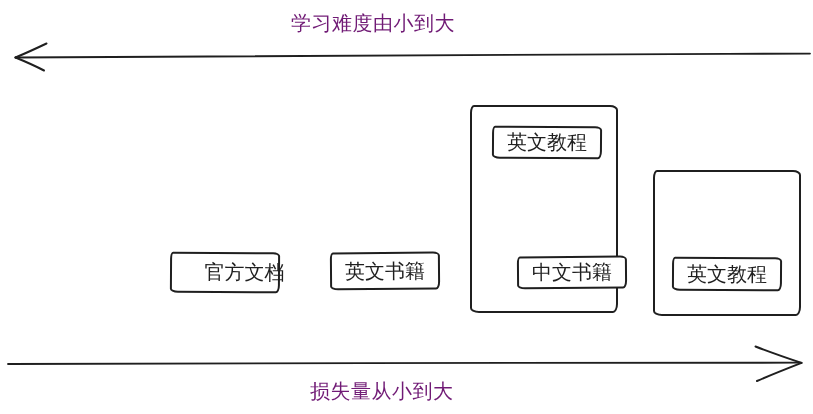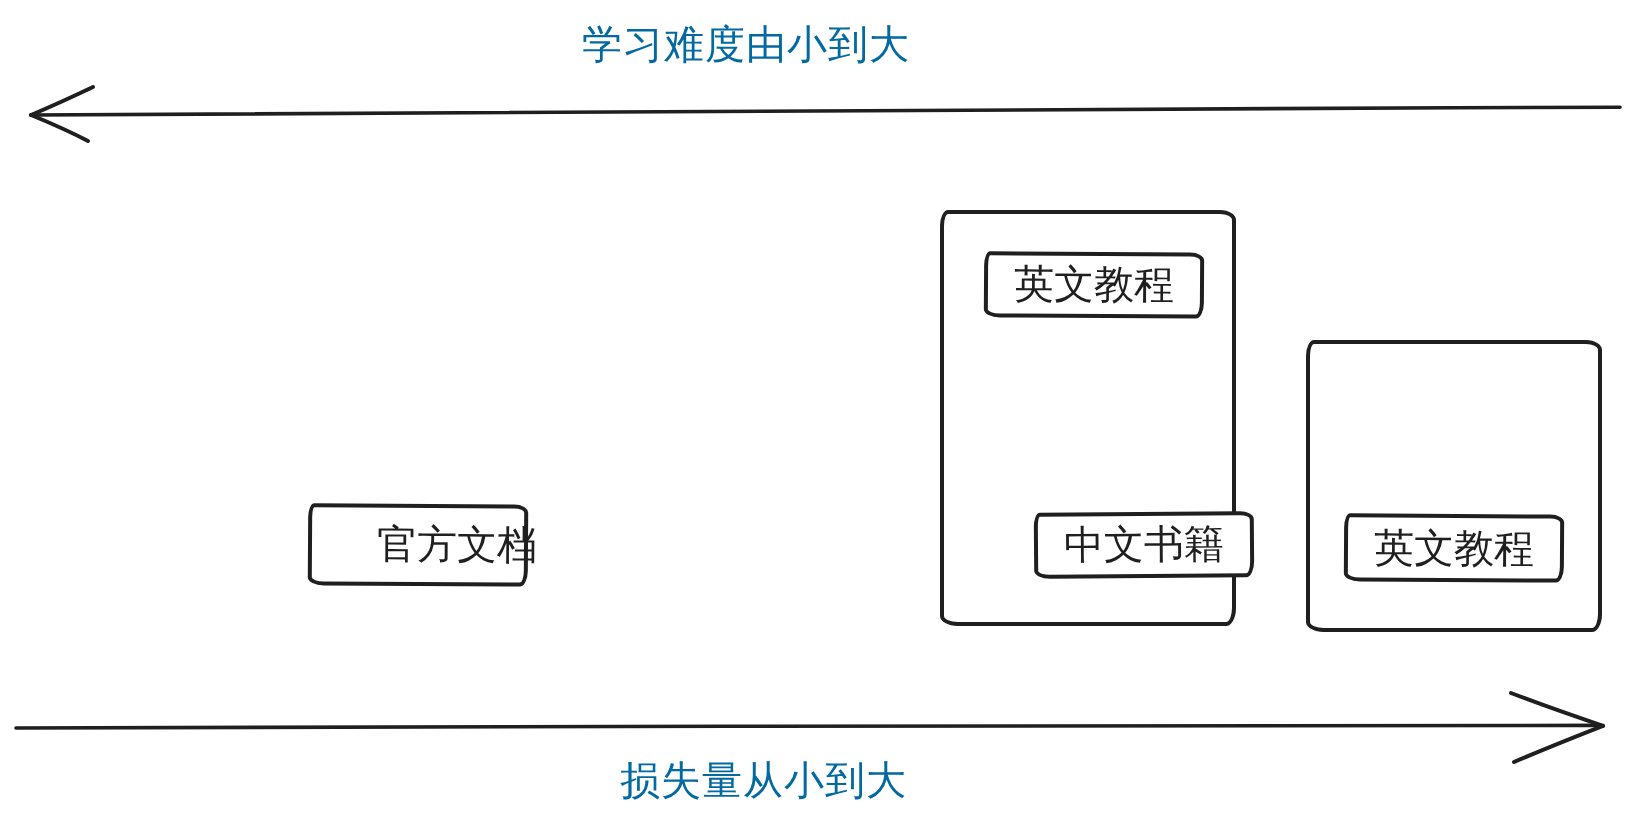--- a/index.html
+++ b/index.html
@@ -22,21 +22,21 @@
     top: 0;
     width: 813px;
     height: 414px;
     pointer-events: none;
   }
   .axis-label {
     position: absolute;
     font-size: 20px;
     line-height: 23px;
     letter-spacing: 0.5px;
-    color: #0369a1;
+    color: #701a75;
     white-space: nowrap;
   }
   .axis-label.top {
     left: 291px;
     top: 12px;
   }
   .axis-label.bottom {
     left: 310px;
     top: 380px;
   }
@@ -59,21 +59,21 @@
     border: 2px solid #1f1f1f;
     background: #ffffff;
     border-radius: 4px 8px 5px 9px / 8px 5px 9px 5px;
   }
   .tilt-a { transform: rotate(-0.45deg); }
   .tilt-b { transform: rotate(0.35deg); }
   .tilt-c { transform: rotate(-0.25deg); }
 
   
   .box-source   { left: 13px;  top: 253px; width: 110px; height: 39px; }
-  .box-official { left: 154px; top: 252px; width: 110px; height: 41px; padding-left: 39px; }
+  .box-official { left: 170px; top: 252px; width: 110px; height: 41px; padding-left: 39px; }
   .box-enbooks  { left: 330px; top: 252px; width: 110px; height: 38px; }
 
   
   .group-1 { left: 470px; top: 105px; width: 148px; height: 208px; }
   .group-1 .item-1 { left: 20px; top: 19px;  width: 110px; height: 33px; }
   .group-1 .item-2 { left: 17px; top: 84px;  width: 110px; height: 34px; }
   .group-1 .item-3 { left: 17px; top: 149px; width: 110px; height: 33px; margin-left: 28px; }
   .sketch-group .sketch-box { position: absolute; }
 
   
@@ -99,20 +99,21 @@
 
       <path stroke-width="1.8" d="M 8 364 C 260 363.4, 560 362.4, 800.5 362.7"></path>
       <path stroke-width="2" d="M 755.5 346.5 C 771 352.5, 787.5 358.2, 801.5 362.9"></path>
       <path stroke-width="2" d="M 757 381 C 772 374.5, 788.5 368, 801.5 362.9"></path>
     </g>
   </svg>
 
 
   <div class="sketch-box box-official tilt-b">官方文档</div>
 
+  <div class="sketch-box box-enbooks tilt-a">英文书籍</div>
 
   <div class="sketch-group group-1">
     <div class="sketch-box item-1 tilt-b">英文教程</div>
     <div class="sketch-box item-3 tilt-a">中文书籍</div>
   </div>
 
   <div class="sketch-group group-2">
     <div class="sketch-box item-2 tilt-b">英文教程</div>
   </div>
 

